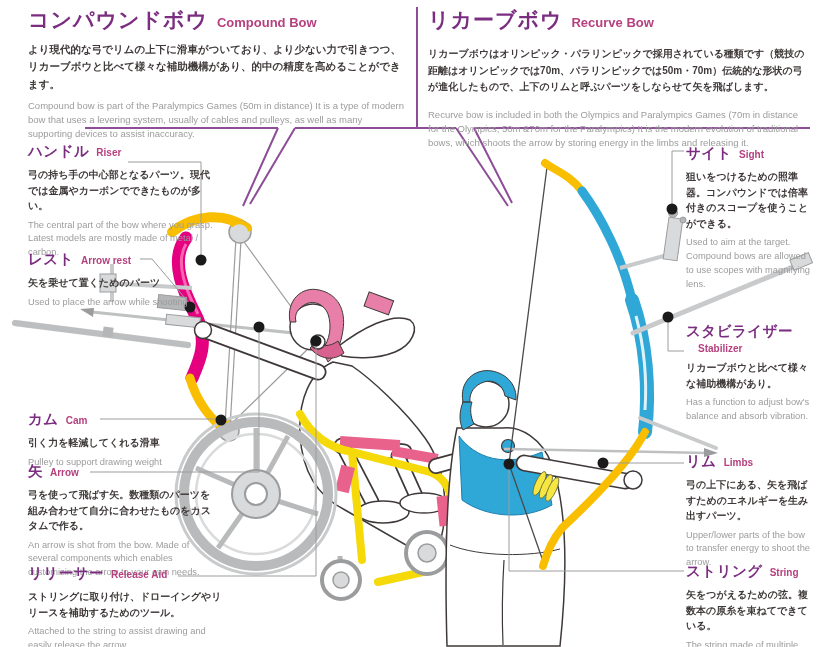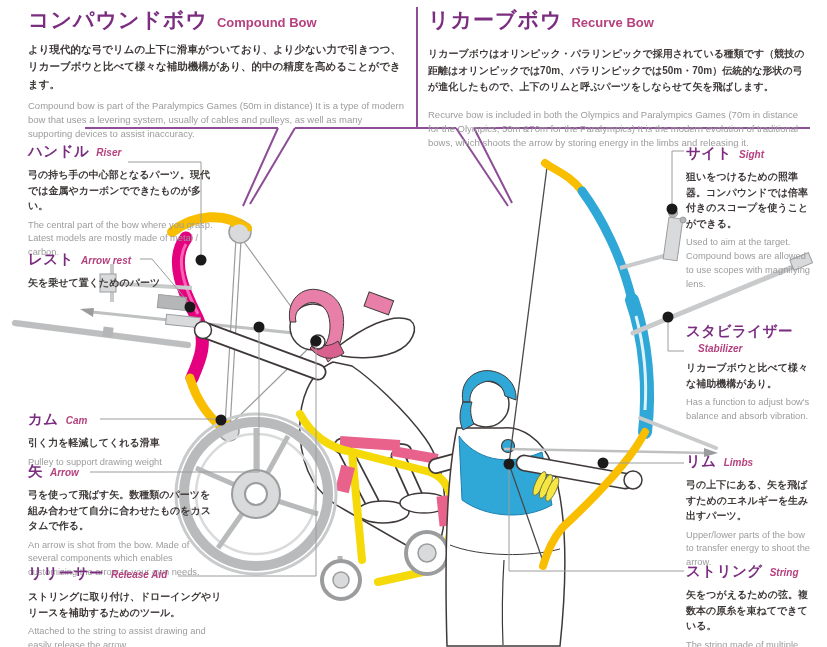--- a/index.html
+++ b/index.html
@@ -9,21 +9,21 @@
   .txt{position:absolute;z-index:2;}
   
   .hdr .t-jp{font-size:21px;font-weight:bold;color:#7B2D80;letter-spacing:1px;}
   .hdr .t-en{font-size:13px;font-weight:bold;color:#B5417F;margin-left:9px;}
   .hdr .d-jp{font-size:10.5px;line-height:1.65;font-weight:bold;color:#3F3A39;margin:7px 0 0 0;}
   .hdr .d-en{font-size:9.5px;line-height:1.5;color:#9C9C9D;margin:6px 0 0 0;}
   .hdr .trow{display:flex;align-items:baseline;}
   
   .part .trow{display:flex;align-items:baseline;}
   .part .p-jp{font-size:14.5px;font-weight:bold;color:#7B2D80;letter-spacing:0.5px;}
-  .part .p-en{font-size:10px;font-weight:bold;color:#B5417F;margin-left:7px;font-style:italic;}
+  .part .p-en{font-size:10px;font-weight:bold;color:#B5417F;margin-left:7px;}
   .part.stack .p-en{display:block;margin-left:12px;margin-top:2px;}
   .part .d-jp{font-size:10px;line-height:1.55;font-weight:bold;color:#3F3A39;margin:6px 0 0 0;}
   .part .d-en{font-size:9.3px;line-height:1.5;color:#9C9C9D;margin:5px 0 0 0;}
 </style>
 </head>
 <body>
 
 <div id="page">
 
   <svg id="art" width="827" height="647" viewBox="0 0 827 647">
@@ -226,20 +226,21 @@
     <p class="d-jp">弓の持ち手の中心部となるパーツ。現代では金属やカーボンでできたものが多い。</p>
     <p class="d-en">The central part of the bow where you grasp. Latest models are mostly made of metal / carbon.</p>
   </div>
 
   <div class="txt part" style="left:28px;top:250px;width:188px;">
     <div class="trow">
         <span class="p-jp">レスト</span>
         <span class="p-en">Arrow rest</span>
       </div>
     <p class="d-jp">矢を乗せて置くためのパーツ</p>
+    <p class="d-en">Used to place the arrow while shooting</p>
   </div>
 
   <div class="txt part" style="left:28px;top:410px;width:188px;">
     <div class="trow">
         <span class="p-jp">カム</span>
         <span class="p-en">Cam</span>
       </div>
     <p class="d-jp">引く力を軽減してくれる滑車</p>
     <p class="d-en">Pulley to support drawing weight</p>
   </div>

